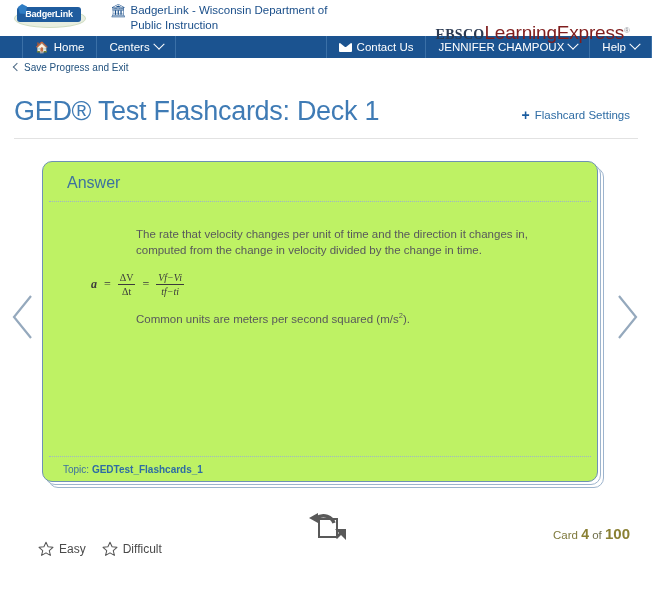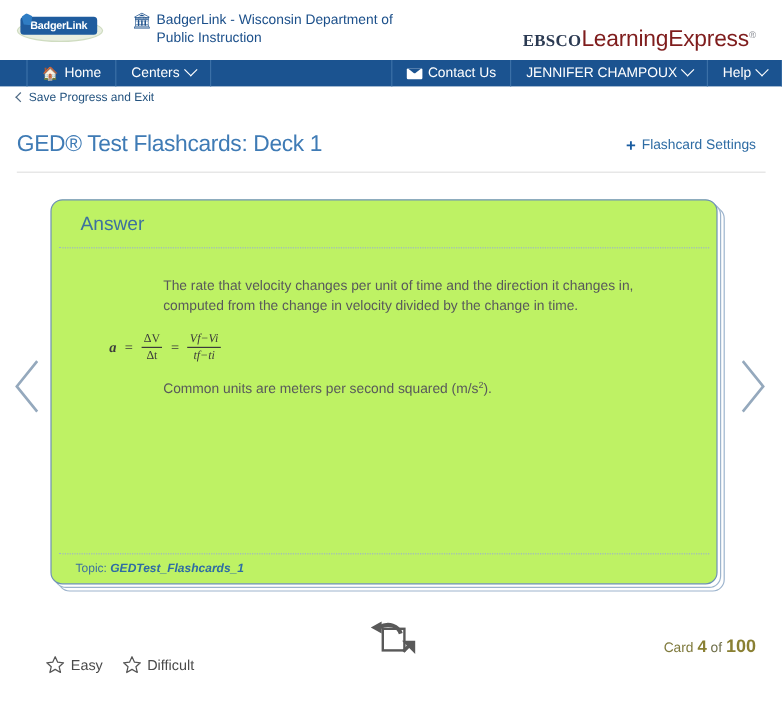--- a/index.html
+++ b/index.html
@@ -5,21 +5,21 @@
   * { box-sizing: border-box; margin: 0; padding: 0; }
   html, body {
     width: 652px; height: 600px;
     background: #ffffff;
     font-family: "Liberation Sans", sans-serif;
     overflow: hidden;
   }
 
   
   .brand-bar {
-    height: 50px;
+    height: 36px;
     display: flex;
     align-items: center;
     padding: 0 14px;
     position: relative;
   }
   .badgerlink-logo {
     width: 72px; height: 26px;
     position: relative;
     flex: 0 0 auto;
   }
@@ -149,21 +149,21 @@
   .save-text { font-size: 10px; color: #24537f; }
 
   
   .title-row {
     display: flex;
     align-items: baseline;
     justify-content: space-between;
     padding: 20px 22px 0 14px;
   }
   .page-title {
-    font-size: 19px;
+    font-size: 27px;
     color: #3f7bb5;
     font-weight: normal;
     letter-spacing: -0.3px;
   }
   .settings-link {
     font-size: 11.5px;
     color: #2e6ca4;
     display: flex;
     align-items: center;
     gap: 5px;
@@ -257,21 +257,21 @@
   .frac .upright { font-style: normal; }
   sup.sm { font-size: 7.5px; }
 
   .card-footer {
     border-top: 1px dotted #9fb3c8;
     margin: 0 6px;
     padding: 7px 14px 6px 14px;
     font-size: 10px;
     color: #3d719f;
   }
-  .topic-value { font-weight: bold; color: #2e6ca4; font-style: italic; }
+  .topic-value { font-weight: bold; color: #2e6ca4; }
 
   
   .controls {
     position: relative;
     margin-top: 12px;
     height: 40px;
     padding: 0 22px 0 38px;
     display: flex;
     align-items: center;
   }

